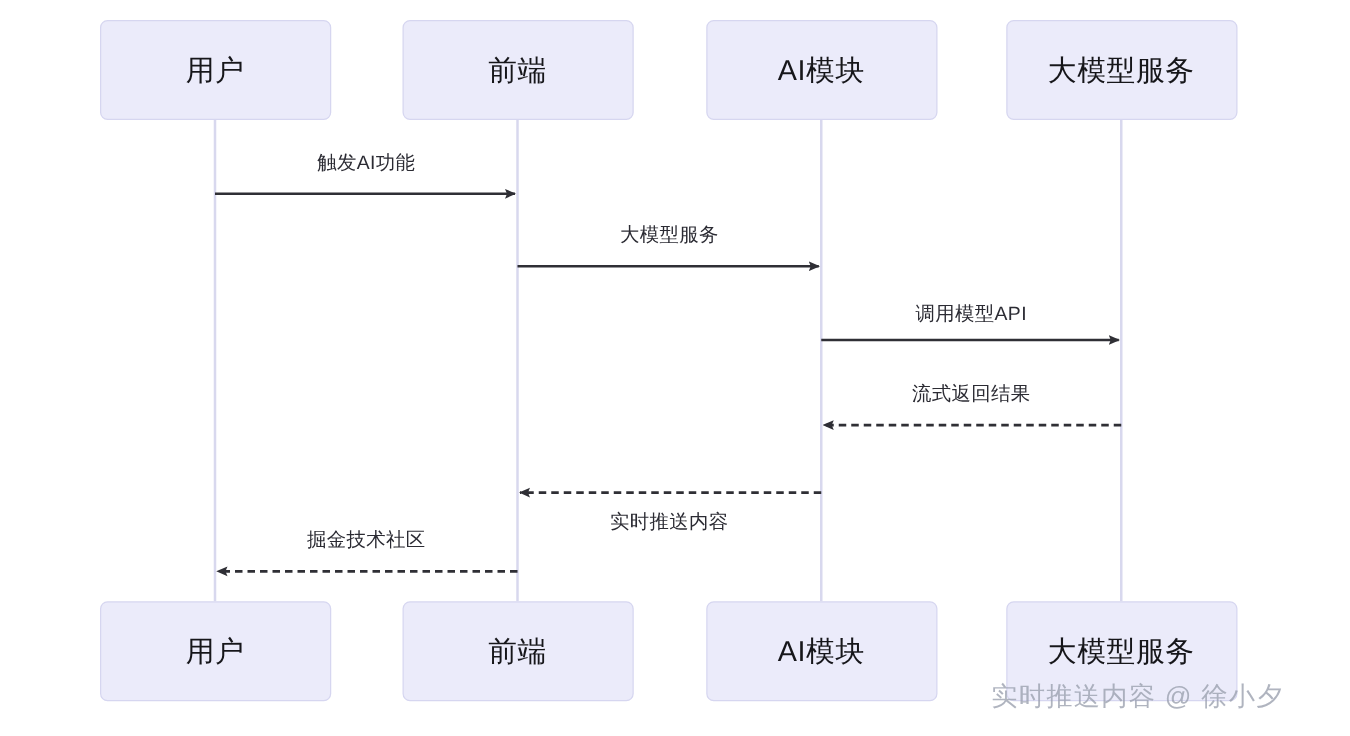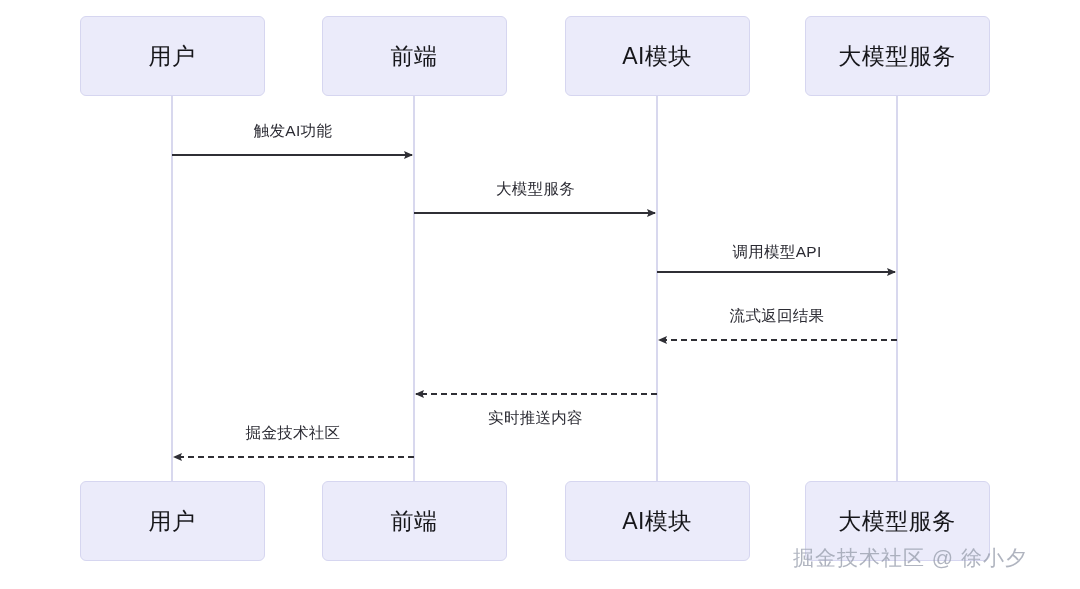--- a/index.html
+++ b/index.html
@@ -122,15 +122,15 @@
     </div>
   <div id="labels">
       <div class="msg-label" style="left: 293px; top: 123px;">触发AI功能</div>
       <div class="msg-label" style="left: 535.5px; top: 181px;">大模型服务</div>
       <div class="msg-label" style="left: 777px; top: 244px;">调用模型API</div>
       <div class="msg-label" style="left: 777px; top: 308px;">流式返回结果</div>
       <div class="msg-label" style="left: 535.5px; top: 362px; margin-top: 48px;">实时推送内容</div>
       <div class="msg-label" style="left: 293px; top: 425px;">掘金技术社区</div>
     </div>
 
-  <div class="watermark" id="watermark" style="left: 793px; top: 547px; color: rgb(154, 160, 174);">掘金技术社区 @ 徐小夕</div>
+  <div class="watermark" id="watermark" style="left: 793px; top: 547px; color: rgb(154, 160, 174);">实时推送内容 @ 徐小夕</div>
 
 </div>
 
 </body></html>

